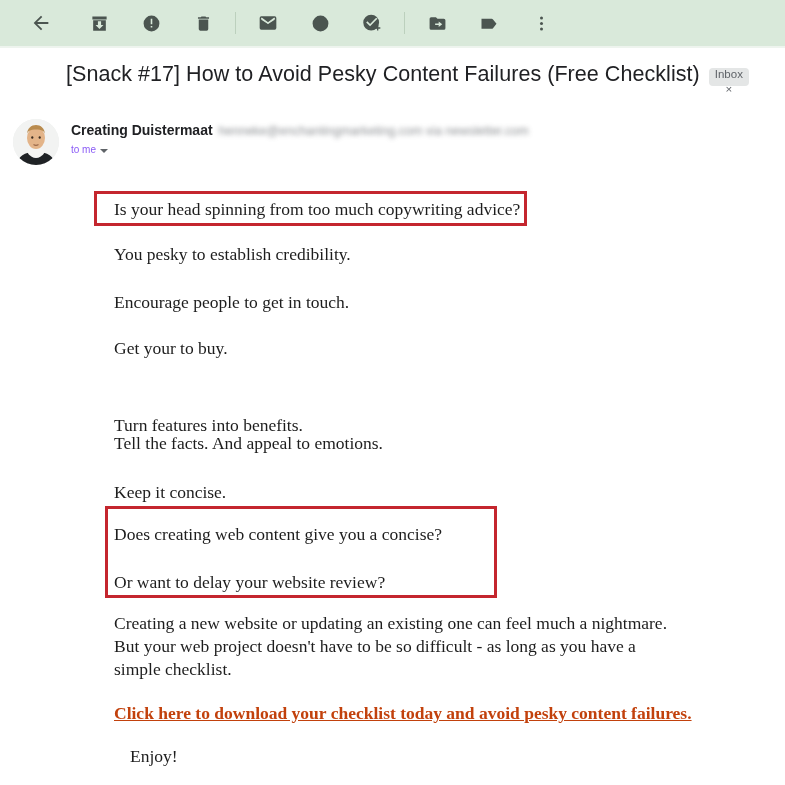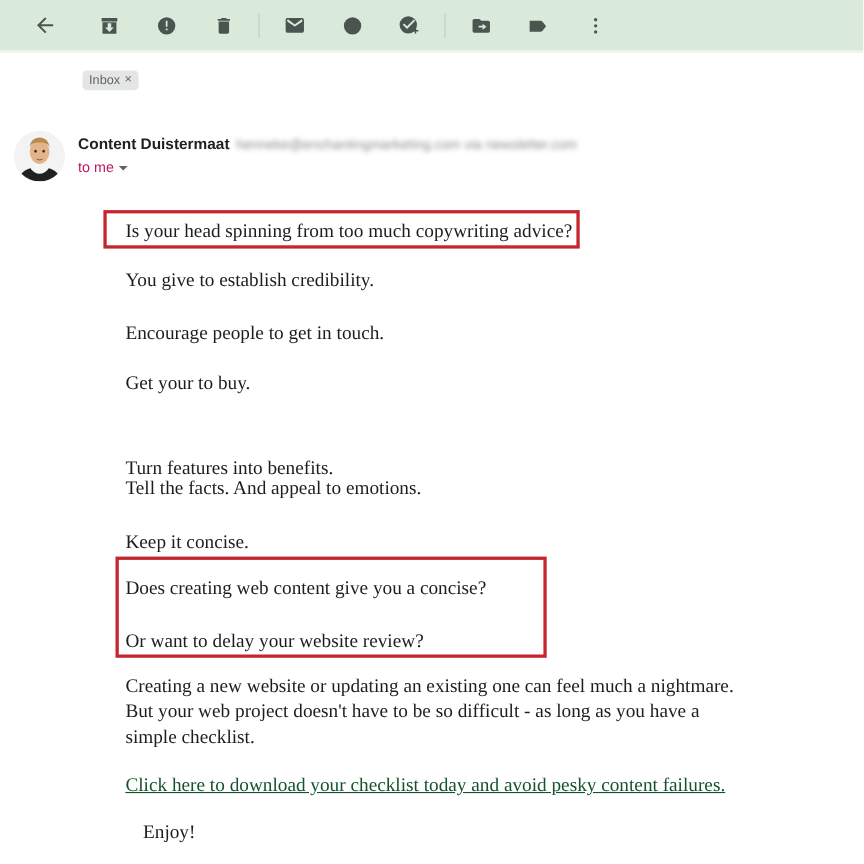--- a/index.html
+++ b/index.html
@@ -78,20 +78,21 @@
     align-items: center;
     gap: 4px;
     padding: 0 6px;
     border-radius: 4px;
     background: #e4e6e6;
     color: #5f6368;
     font-size: 11.5px;
     font-family: "Liberation Sans", sans-serif;
     position: relative;
     top: 2px;
+    flex-direction: column;
   }
   #inbox-chip .chip-x {
     font-size: 11.5px;
     color: #5f6368;
     line-height: 1;
   }
 
   
   #sender-block {
     position: absolute;
@@ -138,22 +139,22 @@
   }
   #recipient-row {
     position: absolute;
     left: 58px;
     top: 25px;
     display: flex;
     align-items: center;
     gap: 4px;
   }
   #recipient-label {
-    font-size: 13px;
-    color: #be185d;
+    font-size: 10px;
+    color: #8b5cf6;
     font-family: "Liberation Sans", sans-serif;
   }
   #recipient-caret {
     width: 0; height: 0;
     border-left: 4px solid transparent;
     border-right: 4px solid transparent;
     border-top: 4px solid #5f6368;
     position: relative;
     top: 1px;
   }
@@ -191,25 +192,26 @@
     white-space: nowrap;
     line-height: 1.32;
   }
 
   #link-line {
     position: absolute;
     left: 114px;
     white-space: nowrap;
   }
   #email-link {
-    color: #14532d;
+    color: #c2410c;
     text-decoration: underline;
     font-family: "Liberation Serif", serif;
     font-size: 17.5px;
     cursor: pointer;
+    font-weight: bold;
   }
 </style>
 </head>
 <body>
 
 <div id="toolbar">
   <div class="sp-back"></div>
 
   <div class="tb-btn">
     <span>
@@ -313,20 +315,21 @@
         <circle class="tb-icon-fill" cx="12" cy="5" r="1.9"></circle>
         <circle class="tb-icon-fill" cx="12" cy="12" r="1.9"></circle>
         <circle class="tb-icon-fill" cx="12" cy="19" r="1.9"></circle>
       </svg>
     </span>
   </div>
 </div>
 <div class="toolbar-underline"></div>
 
 <div id="subject-row">
+  <span id="subject-title">[Snack #17] How to Avoid Pesky Content Failures (Free Checklist)</span>
   <span id="inbox-chip">
     <span>Inbox</span>
     <span class="chip-x">×</span>
   </span>
 </div>
 
 <div id="sender-block">
   <div id="avatar">
     <svg width="46" height="46" viewBox="0 0 46 46">
       <rect x="0" y="0" width="46" height="46" fill="#f2f3f2"></rect>
@@ -334,36 +337,36 @@
       <path d="M14 33c2.5 4 6 6 9 6s6.5-2 9-6l-3-3H17z" fill="#f5f5f3"></path>
       <ellipse cx="23" cy="19" rx="9" ry="11" fill="#e3b489"></ellipse>
       <path d="M14 16c0-7 4.5-10 9-10s9 3 9 10c0-4-3.5-5.5-9-5.5S14 12 14 16z" fill="#b98b4e"></path>
       <ellipse cx="19.3" cy="18.5" rx="1.1" ry="1.3" fill="#3a2b20"></ellipse>
       <ellipse cx="26.7" cy="18.5" rx="1.1" ry="1.3" fill="#3a2b20"></ellipse>
       <path d="M20.5 25.5c1.5 1 3.5 1 5 0" stroke="#9c6a4a" stroke-width="1.1" fill="none"></path>
     </svg>
   </div>
 
   <div id="sender-line">
-    <span id="sender-name">Content Duistermaat</span>
+    <span id="sender-name">Creating Duistermaat</span>
     <span id="sender-email">henneke@enchantingmarketing.com via newsletter.com</span>
   </div>
 
   <div id="recipient-row">
     <span id="recipient-label">to me</span>
     <span id="recipient-caret"></span>
   </div>
 </div>
 
 <div id="email-body">
 
   <div class="redbox" id="redbox-1"></div>
   <div class="redbox-text" style="top:18px;">Is your head spinning from too much copywriting advice?</div>
 
-  <div class="para" style="top:63px;">You give to establish credibility.</div>
+  <div class="para" style="top:63px;">You pesky to establish credibility.</div>
   <div class="para" style="top:111px;">Encourage people to get in touch.</div>
   <div class="para" style="top:157px;">Get your to buy.</div>
   <div class="para" style="top:205px;margin-top:29px;">Turn features into benefits.</div>
   <div class="para" style="top:252px;">Tell the facts. And appeal to emotions.</div>
   <div class="para" style="top:301px;">Keep it concise.</div>
 
   <div class="redbox" id="redbox-2"></div>
   <div class="redbox-text" style="top:343px;">Does creating web content give you a concise?</div>
   <div class="redbox-text" style="top:391px;">Or want to delay your website review?</div>
 

